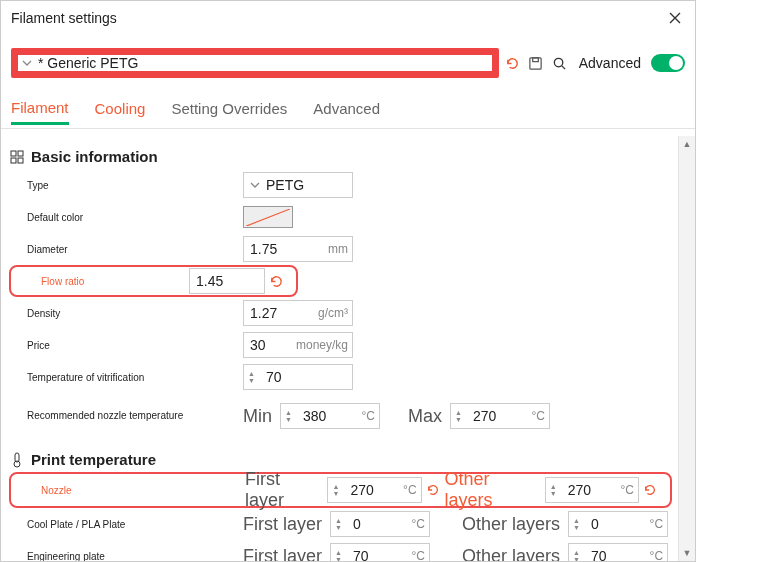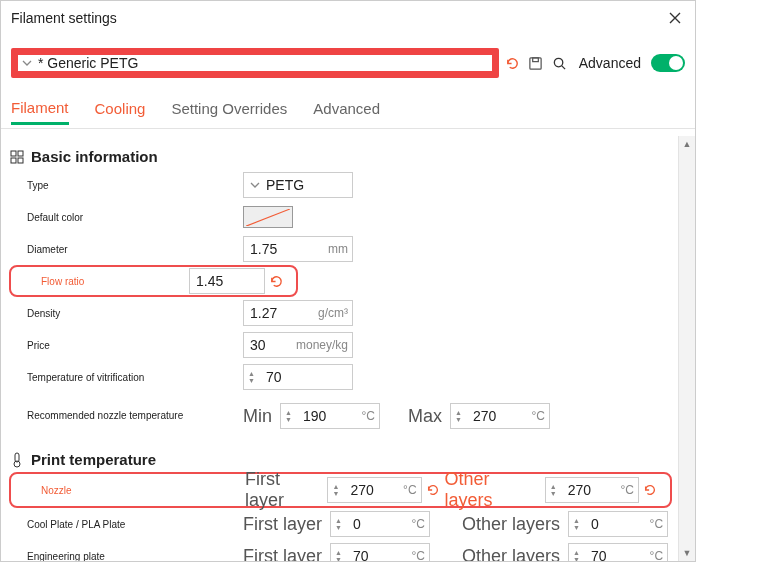--- a/index.html
+++ b/index.html
@@ -181,21 +181,21 @@
       </div>
 
       <div class="row" style="height:46px;">
         <div class="lbl" style="line-height:1.2;">
           <span>Recommended nozzle temperature</span>
         </div>
         <div class="field-group">
           <span class="sublabel">Min</span>
           <div class="num-input narrow">
             <div class="spinner">▲<br>▼</div>
-            <span class="num-val">190</span>
+            <span class="num-val">380</span>
             <span class="unit">°C</span>
           </div>
           <span style="width:20px;"></span>
           <span class="sublabel">Max</span>
           <div class="num-input narrow">
             <div class="spinner">▲<br>▼</div>
             <span class="num-val">270</span>
             <span class="unit">°C</span>
           </div>
         </div>

